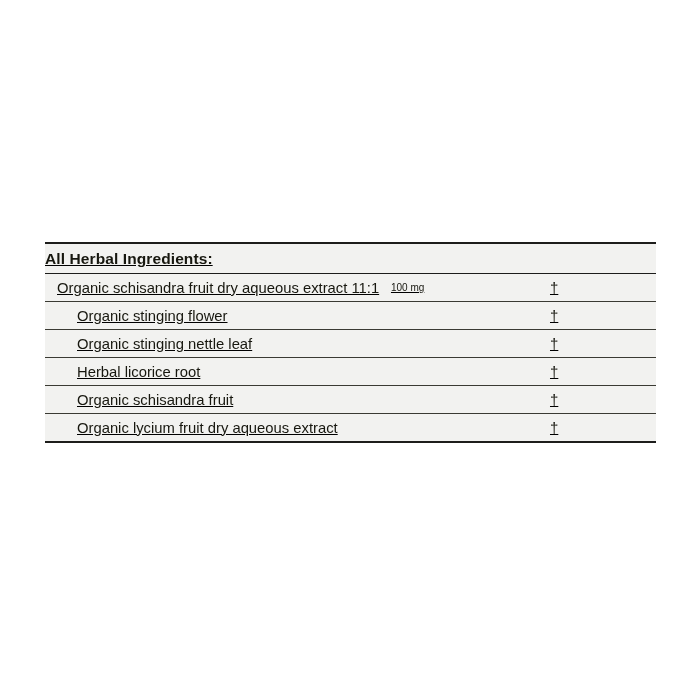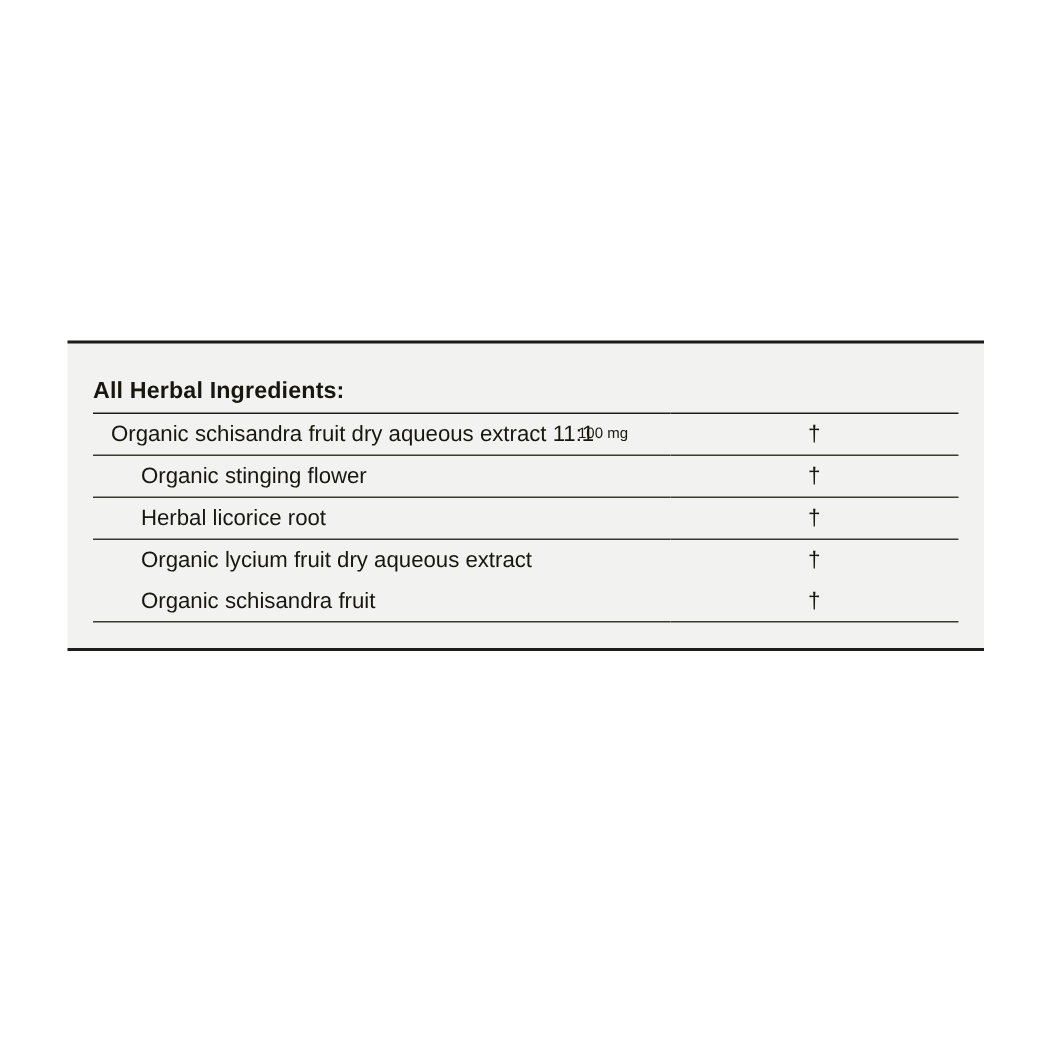--- a/index.html
+++ b/index.html
@@ -10,27 +10,28 @@
     width: 700px;
     height: 700px;
     background: #ffffff;
     font-family: "Liberation Sans", sans-serif;
     overflow: hidden;
   }
 
   .panel {
     position: absolute;
     left: 45px;
-    top: 227px;
+    top: 242px;
     width: 611px;
     background: #f2f2f0;
     border-top: 2px solid #1d1d1b;
     border-bottom: 2px solid #1d1d1b;
     box-sizing: border-box;
-    padding: 17px;
+    padding: 0;
+    text-decoration: underline;
   }
 
   .table {
     width: 100%;
     border-collapse: collapse;
     table-layout: fixed;
   }
 
   .table td {
     padding: 0;
@@ -101,33 +102,38 @@
         <td class="c-dv dagger">†</td>
       </tr>
 
 
       <tr class="item-row rule-light">
         <td class="c-name indent">Organic stinging flower</td>
         <td class="c-amount"></td>
         <td class="c-dv dagger">†</td>
       </tr>
 
+      <tr class="item-row rule-light">
+        <td class="c-name indent">Organic stinging nettle leaf</td>
+        <td class="c-amount"></td>
+        <td class="c-dv dagger">†</td>
+      </tr>
 
       <tr class="item-row rule-light">
         <td class="c-name indent">Herbal licorice root</td>
+        <td class="c-amount"></td>
+        <td class="c-dv dagger">†</td>
+      </tr>
+
+      <tr class="item-row rule-light">
+        <td class="c-name indent">Organic schisandra fruit</td>
         <td class="c-amount"></td>
         <td class="c-dv dagger">†</td>
       </tr>
 
       <tr class="item-row">
         <td class="c-name indent">Organic lycium fruit dry aqueous extract</td>
         <td class="c-amount"></td>
         <td class="c-dv dagger">†</td>
       </tr>
-
-      <tr class="item-row rule-light">
-        <td class="c-name indent">Organic schisandra fruit</td>
-        <td class="c-amount"></td>
-        <td class="c-dv dagger">†</td>
-      </tr>
     </tbody>
   </table>
 </div>
 
 </body></html>

